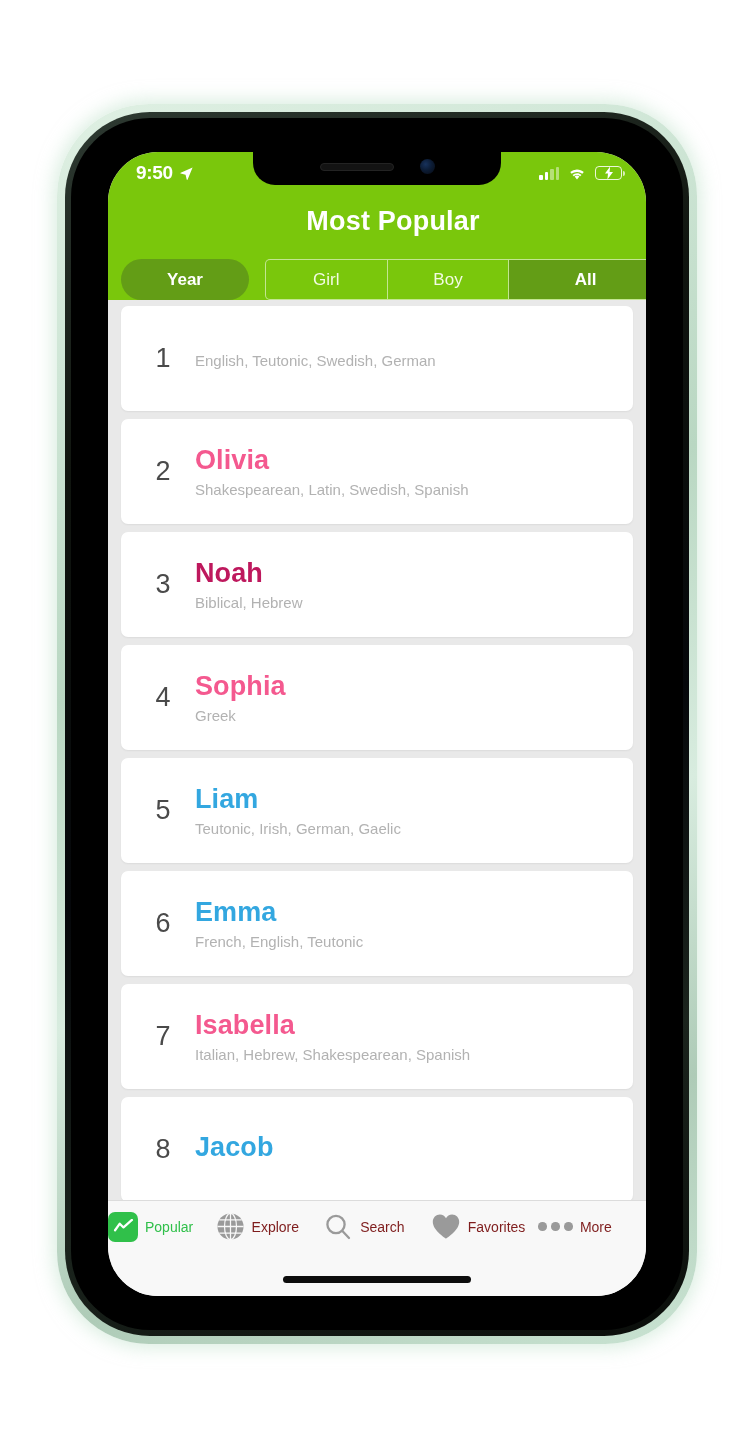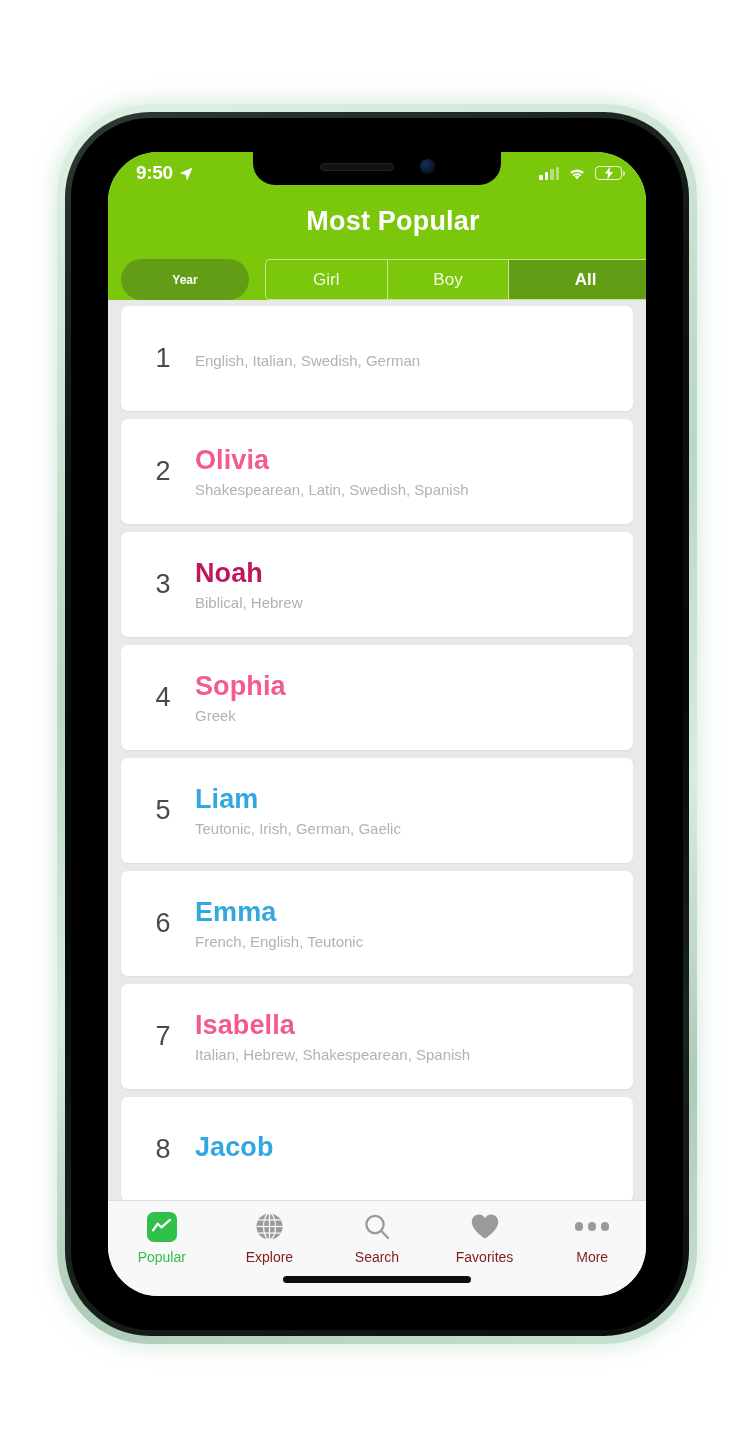--- a/index.html
+++ b/index.html
@@ -192,21 +192,21 @@
     align-items: stretch;
     height: 41px;
     padding-bottom: 0;
   }
   .year-pill {
     margin-left: 13px;
     width: 128px;
     background: #639d16;
     border-radius: 21px;
     color: #ffffff;
-    font-size: 12px;
+    font-size: 17px;
     font-weight: bold;
     display: flex;
     align-items: center;
     justify-content: center;
     cursor: pointer;
   }
   .seg-group {
     margin-left: 16px;
     flex: 1;
     display: flex;
@@ -284,21 +284,21 @@
     height: 96px;
     display: flex;
     align-items: flex-start;
     padding-top: 10px;
     position: relative;
     z-index: 20;
   }
   .tab {
     flex: 1;
     display: flex;
-    flex-direction: column;
+    flex-direction: row;
     align-items: center;
     gap: 7px;
     cursor: pointer;
   }
   .tab-icon {
     height: 31px;
     display: flex;
     align-items: center;
     justify-content: center;
   }
@@ -396,21 +396,21 @@
             <div class="seg active">All</div>
           </div>
         </div>
       </div>
 
       <div class="list-wrap">
 
         <div class="name-card">
           <div class="rank">1</div>
           <div class="card-text">
-            <div class="origins">English, Italian, Swedish, German</div>
+            <div class="origins">English, Teutonic, Swedish, German</div>
           </div>
         </div>
 
         <div class="name-card">
           <div class="rank">2</div>
           <div class="card-text">
             <div class="name girl">Olivia</div>
             <div class="origins">Shakespearean, Latin, Swedish, Spanish</div>
           </div>
         </div>

